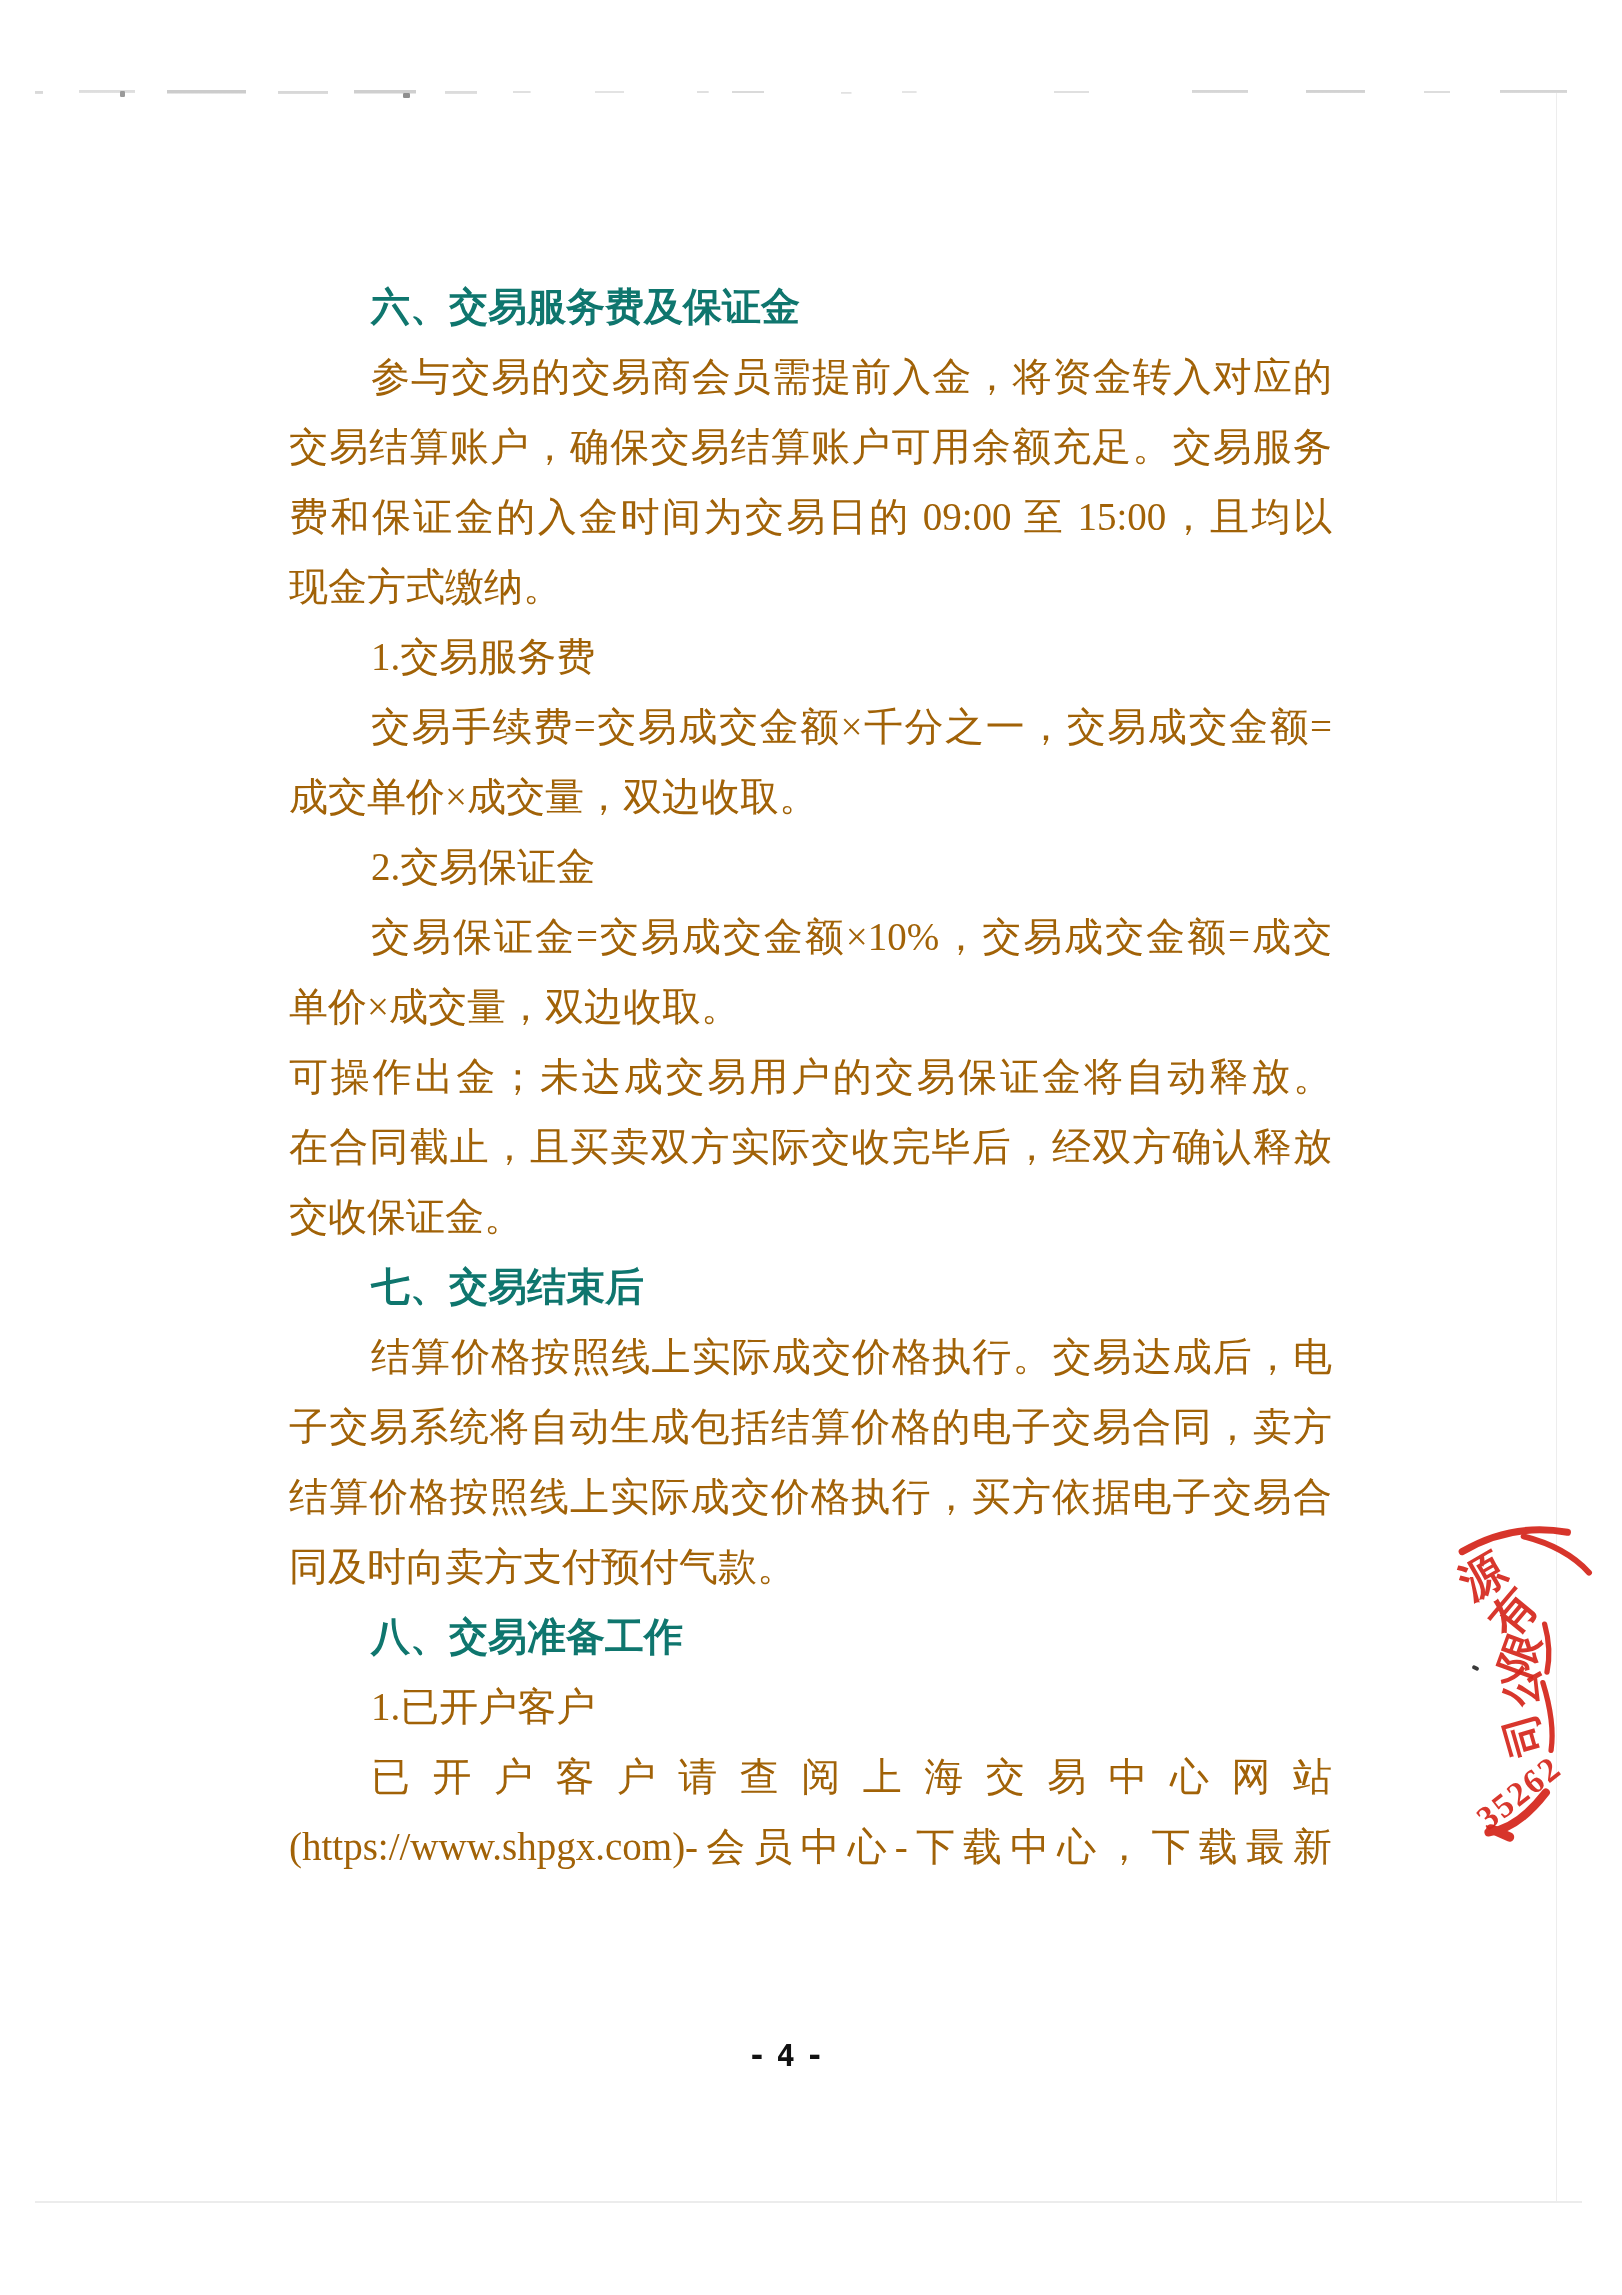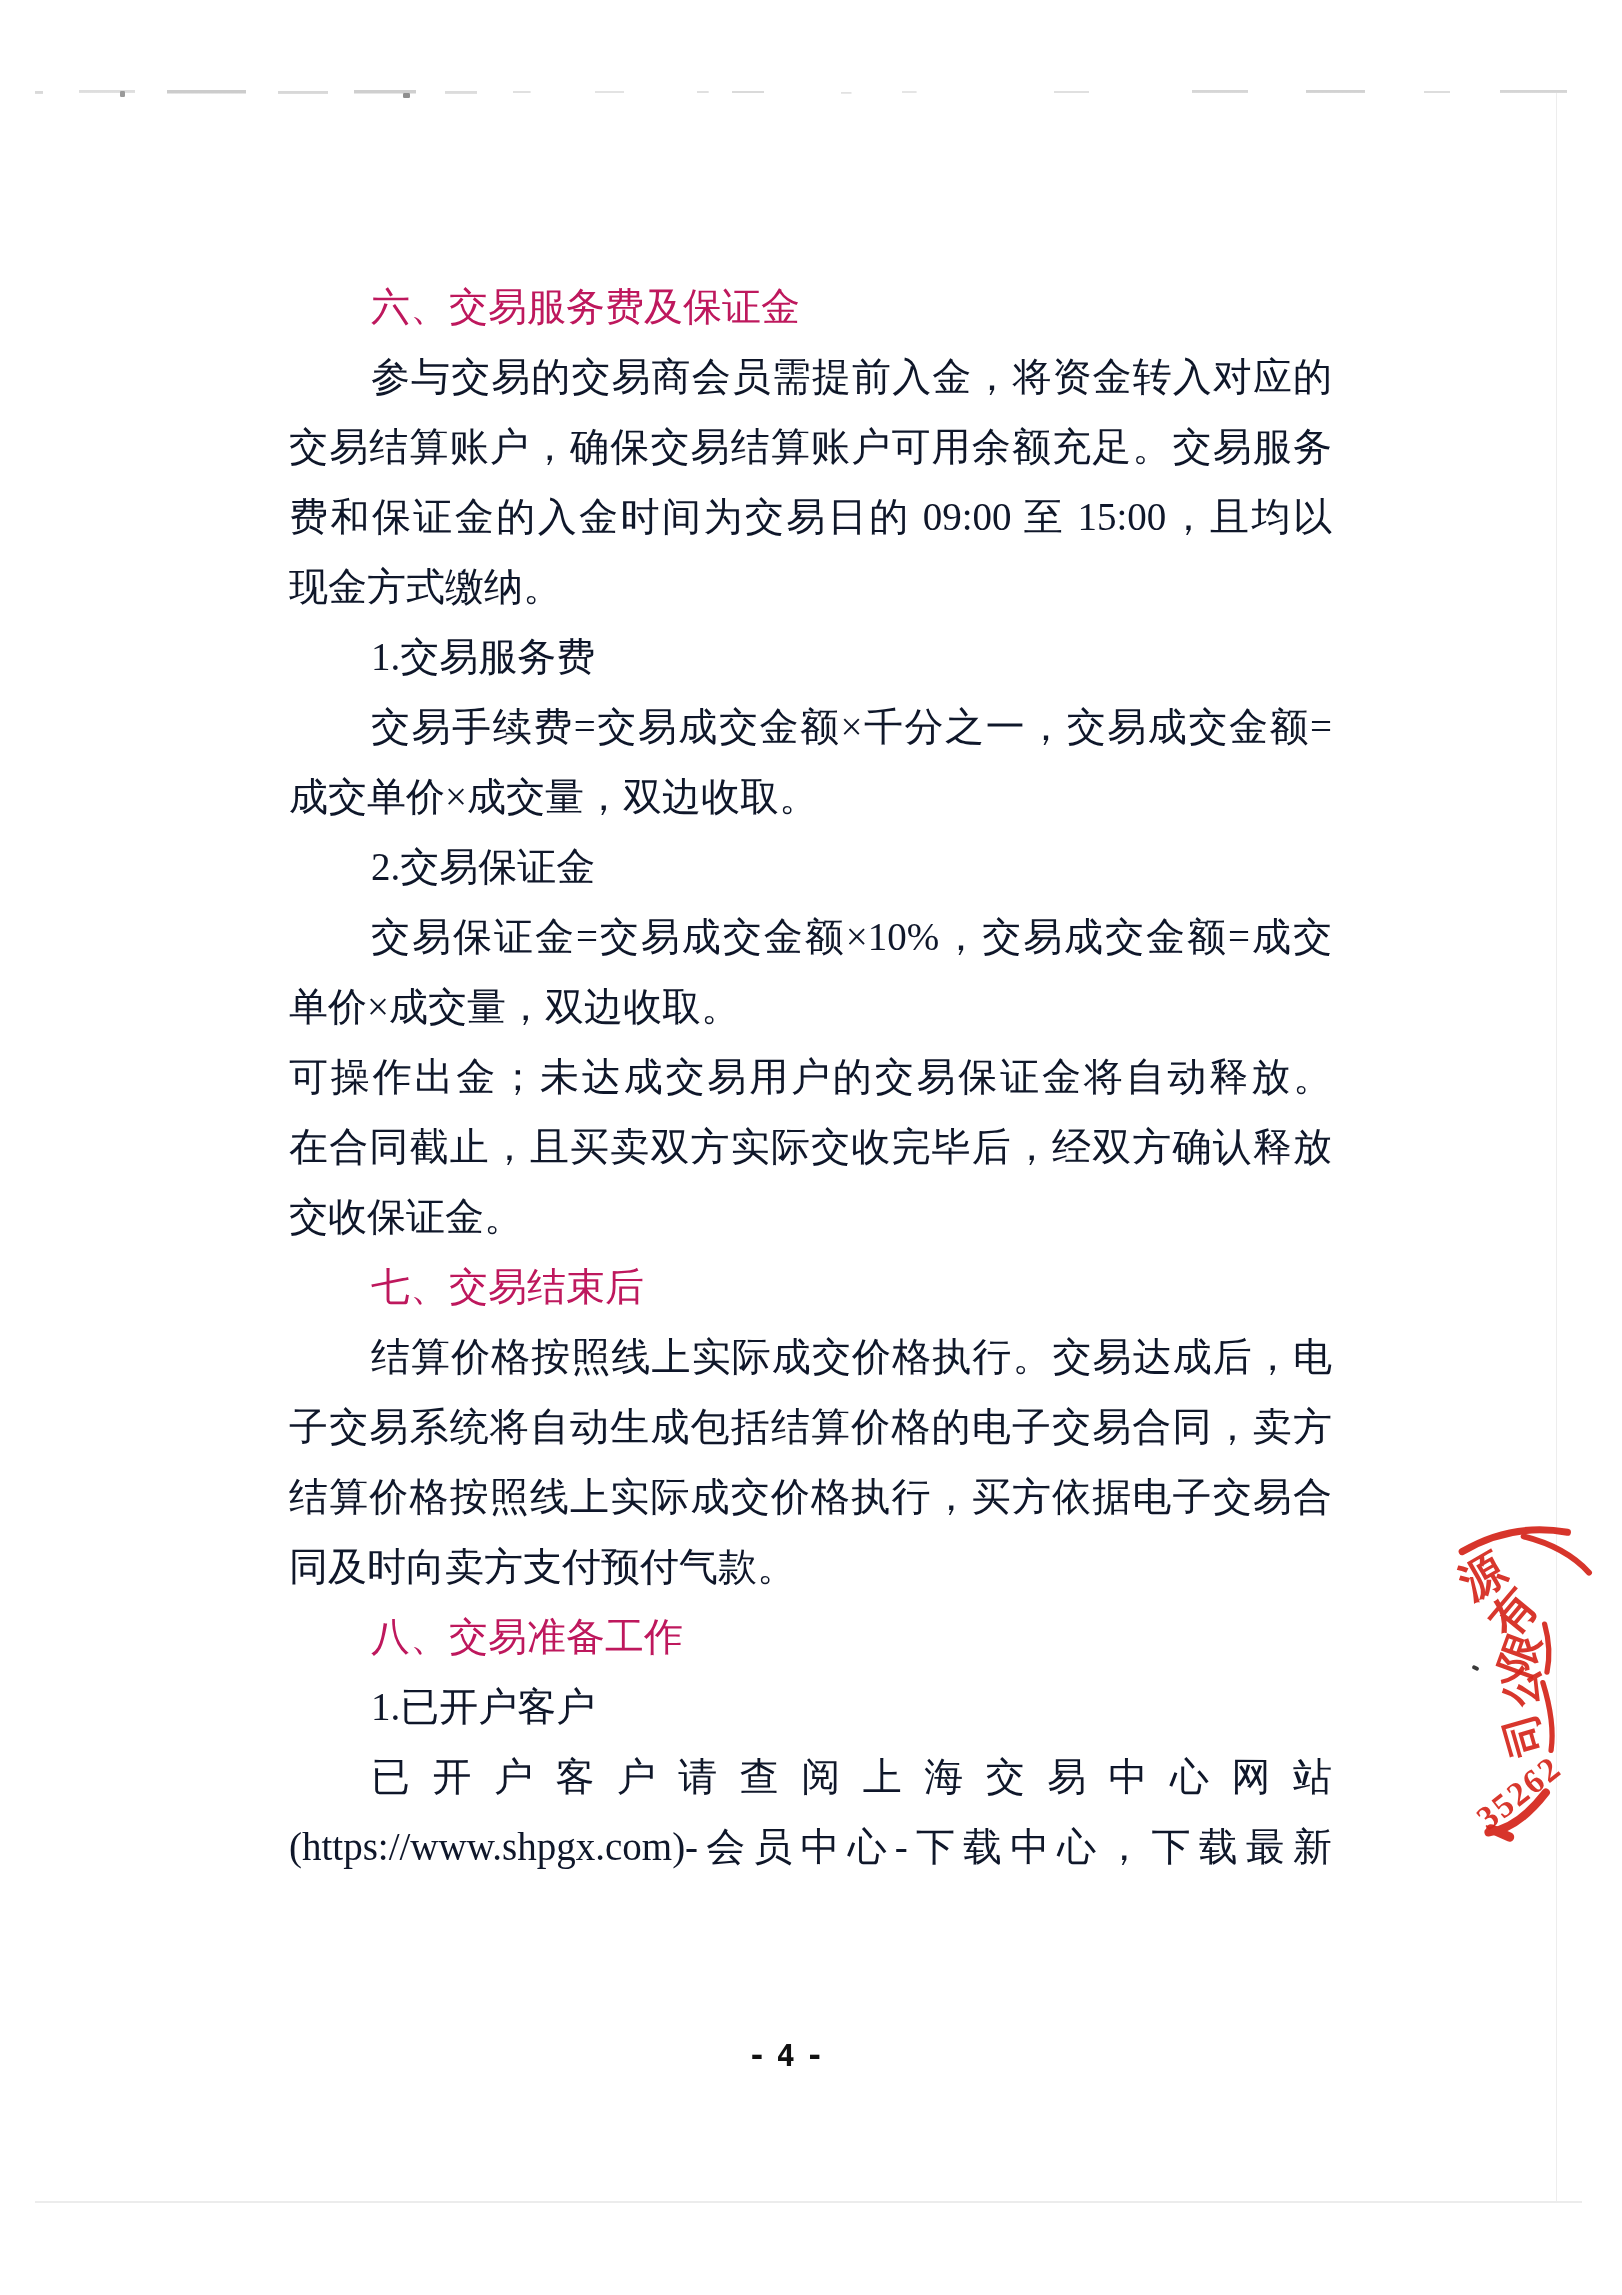--- a/index.html
+++ b/index.html
@@ -16,32 +16,32 @@
   .textblock{
     position:absolute;
     left:289px;
     top:272px;
     width:1043px;
   }
   .line{
     font-size:39px;
     line-height:70px;
     height:70px;
-    color:#0f172a;
+    color:#a16207;
     text-align:left;
     white-space:nowrap;
   }
   .line.fill{
     white-space:normal;
     text-align:justify;
     text-align-last:justify;
     text-justify:inter-character;
   }
   .line.indent{ padding-left:82px; }
-  .line.heading{ font-weight:normal; color:#be185d; }
+  .line.heading{ font-weight:bold; color:#0f766e; }
   
   .pagenum{
     position:absolute;
     left:674px;
     top:2038px;
     width:234px;
     text-align:center;
     font-family:"DejaVu Sans Mono","Liberation Mono",monospace;
     font-weight:700;
     font-size:30.5px;

